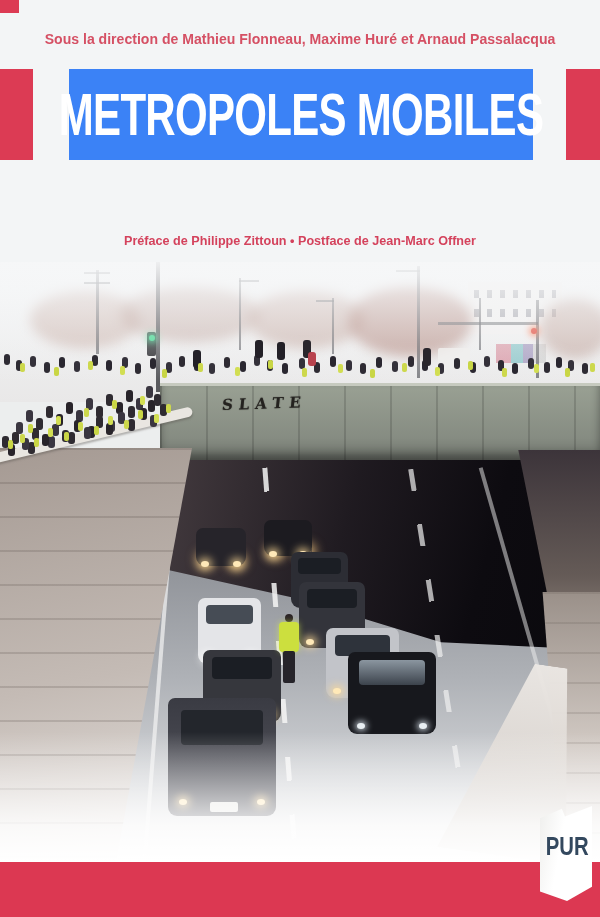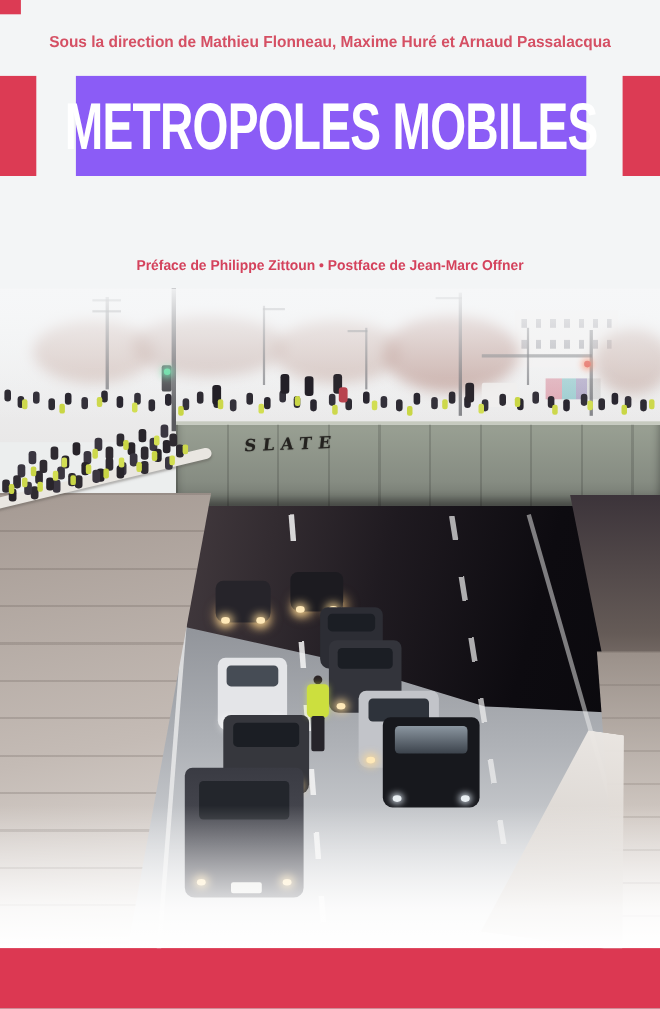--- a/index.html
+++ b/index.html
@@ -13,21 +13,21 @@
   .byline{
     position:absolute;left:0;top:31px;width:600px;text-align:center;
     color:#d55064;font-weight:700;font-size:14.5px;letter-spacing:0;
     transform:scaleX(.97);
   }
   .banner{position:absolute;left:0;top:69px;width:600px;height:91px;}
   .banner .bar{position:absolute;top:0;height:91px;background:#dc3b54;}
   .banner .bar.l{left:0;width:33px;}
   .banner .bar.r{left:566px;width:34px;}
   .title-box{
-    position:absolute;left:69px;top:0;width:464px;height:91px;background:#8b5cf6;
+    position:absolute;left:69px;top:0;width:464px;height:91px;background:#3b82f6;
     display:flex;align-items:center;justify-content:center;
   }
   .title{
     color:#ffffff;font-weight:700;font-size:60px;line-height:1;
     letter-spacing:-1px;transform:scaleX(.70);white-space:nowrap;
   }
   .subtitle{position:absolute;left:0;top:172px;width:600px;text-align:center;color:#3e4c63;}
   .subtitle .line{font-weight:700;font-size:19px;line-height:26px;transform:scaleX(.94);white-space:nowrap;}
   .preface{
     position:absolute;left:0;top:233px;width:600px;text-align:center;
@@ -326,14 +326,18 @@
       <div class="head"></div>
       <div class="vest"></div>
       <div class="legs"></div>
     </div>
 
     <div class="fade"></div>
   </div>
 
   <div class="red-band"></div>
 
+  <div class="pur">
+    <div class="shape"></div>
+    <div class="txt">PUR</div>
+  </div>
 
 </div>
 
 </body></html>

